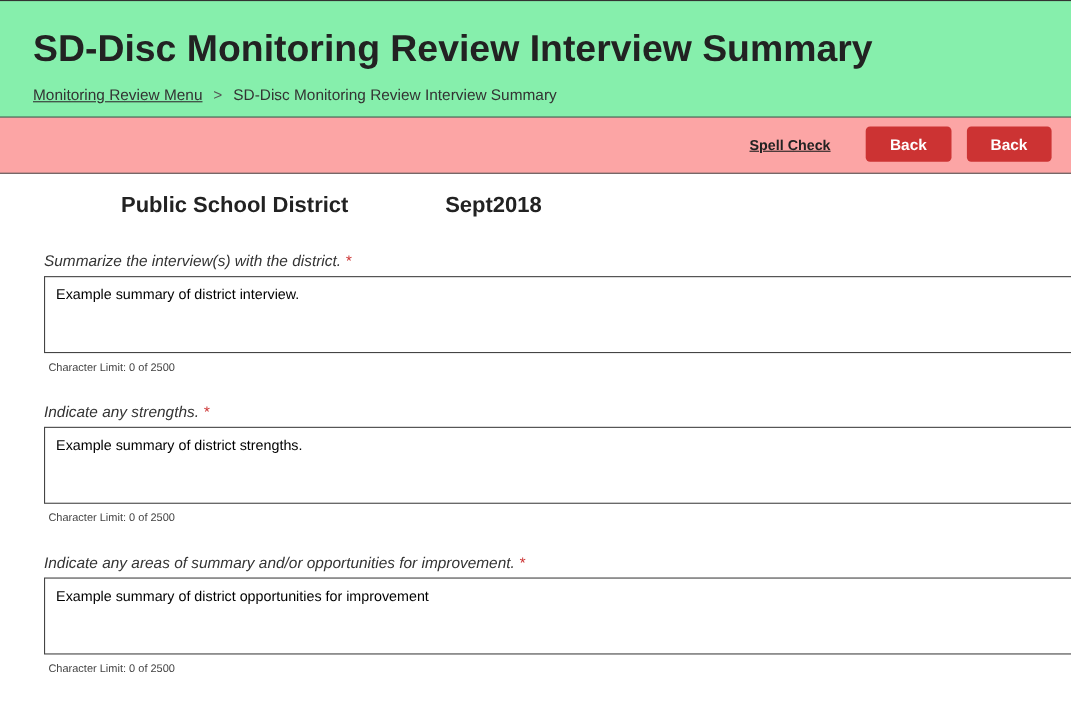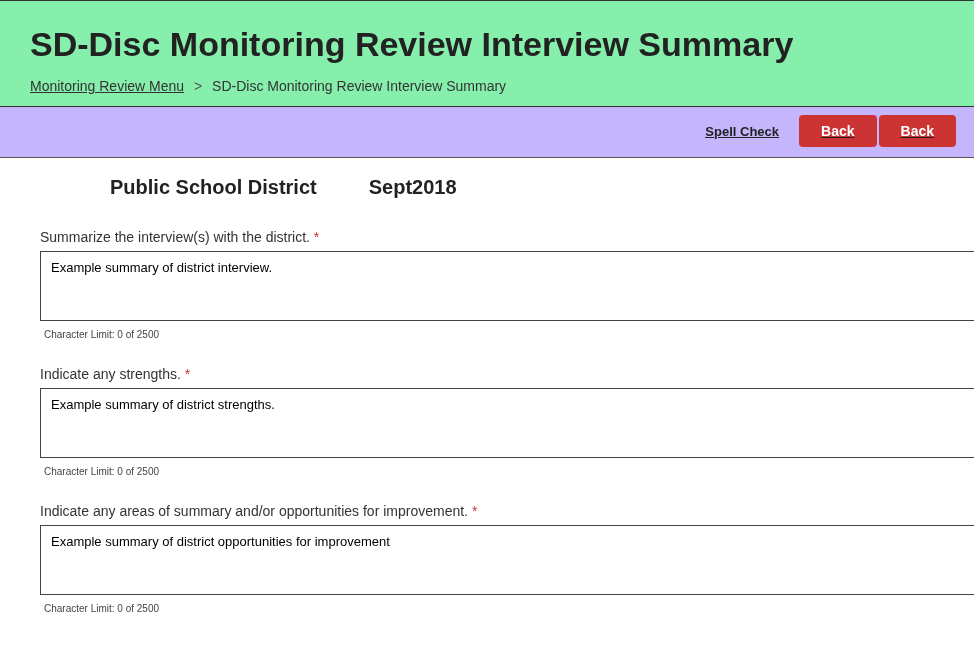--- a/index.html
+++ b/index.html
@@ -29,28 +29,27 @@
     }
     .breadcrumb a.bc-link {
       color: #333;
       text-decoration: underline;
       cursor: pointer;
     }
     .breadcrumb .sep { margin: 0 6px; color: #555; }
     .breadcrumb .bc-current { color: #333; }
 
     .toolbar-band {
-      background: #c4b5fd;
+      background: #fca5a5;
       border-bottom: 1px solid #555;
       padding: 8px 18px 10px 10px;
       display: flex;
       justify-content: flex-end;
       align-items: center;
-      gap: 2px;
-      text-decoration: underline;
+      gap: 14px;
     }
     .spell-link {
       color: #222;
       text-decoration: underline;
       font-size: 13px;
       font-weight: 700;
       margin-right: 18px;
       cursor: pointer;
     }
     .btn {
@@ -62,35 +61,36 @@
       font-size: 14px;
       font-weight: 700;
       cursor: pointer;
     }
 
     .content {
       padding: 18px 40px 10px 40px;
     }
     .meta-row {
       display: flex;
-      gap: 52px;
+      gap: 88px;
       padding-left: 70px;
       margin-bottom: 30px;
     }
     .meta-text {
       font-size: 20px;
       font-weight: 700;
       color: #222;
     }
 
     .field-block { margin-bottom: 26px; }
     .field-label {
       font-size: 14px;
       color: #333;
       margin-bottom: 6px;
+      font-style: italic;
     }
     .req { color: #cc3333; }
     textarea.field-input {
       width: 952px;
       height: 70px;
       border: 1px solid #444;
       padding: 8px 10px;
       font-family: Verdana, Arial, sans-serif;
       font-size: 13px;
       resize: both;

